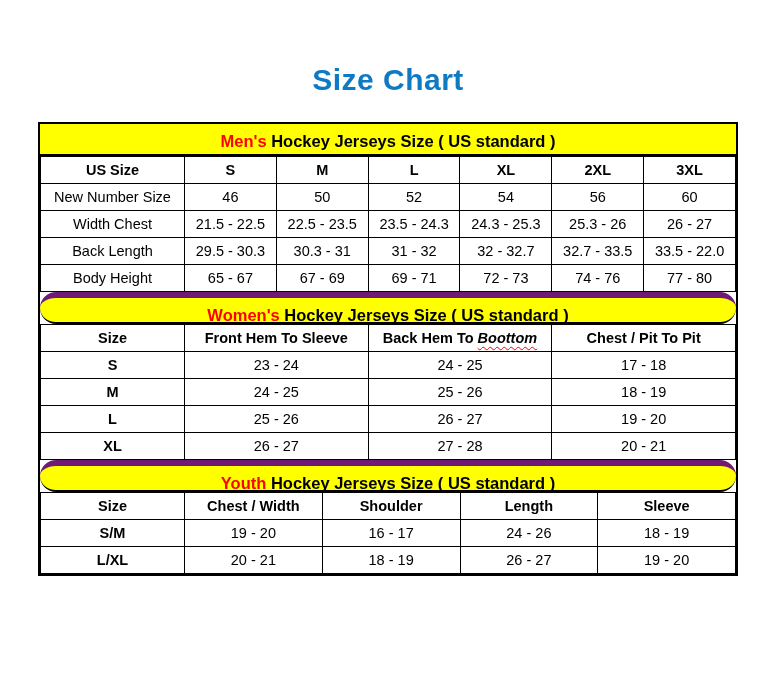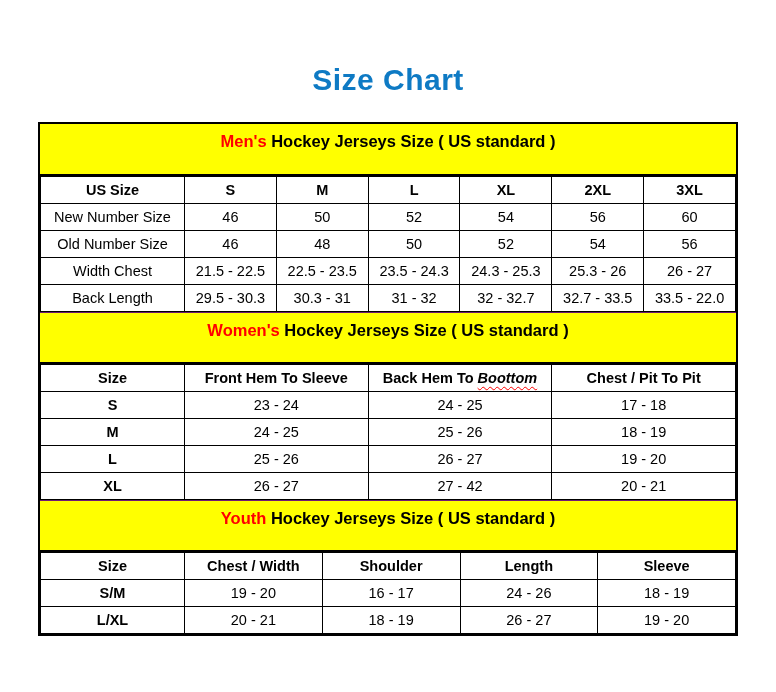--- a/index.html
+++ b/index.html
@@ -21,28 +21,28 @@
     color: #0E7AC4;
     letter-spacing: 0.5px;
   }
   .chart-frame {
     margin: 24px 0 0 38px;
     width: 700px;
     border: 2px solid #000000;
   }
   .banner {
     background: #FFFF00;
-    height: 52px;
+    height: 32px;
     line-height: 34px;
     text-align: center;
     font-size: 16.5px;
     font-weight: 700;
     border-bottom: 2px solid #000000;
   }
-  .banner.inner { border-top: 1px solid #701a75; }
+  .banner.inner { border-top: 6px solid #701a75; border-radius: 16px; }
   .banner .accent { color: #FF0000; }
   table {
     border-collapse: collapse;
     width: 100%;
     table-layout: fixed;
   }
   th, td {
     border: 1px solid #000000;
     height: 27px;
     padding: 0 2px;
@@ -98,46 +98,46 @@
         <tr>
           <td>New Number Size</td>
           <td>46</td>
           <td>50</td>
           <td>52</td>
           <td>54</td>
           <td>56</td>
           <td>60</td>
         </tr>
         <tr>
-          <td>Old Number Size</td>
-          <td>46</td>
-          <td>48</td>
-          <td>50</td>
-          <td>52</td>
-          <td>54</td>
-          <td>56</td>
-        </tr>
-        <tr>
           <td>Width Chest</td>
           <td>21.5 - 22.5</td>
           <td>22.5 - 23.5</td>
           <td>23.5 - 24.3</td>
           <td>24.3 - 25.3</td>
           <td>25.3 - 26</td>
           <td>26 - 27</td>
         </tr>
         <tr>
           <td>Back Length</td>
           <td>29.5 - 30.3</td>
           <td>30.3 - 31</td>
           <td>31 - 32</td>
           <td>32 - 32.7</td>
           <td>32.7 - 33.5</td>
           <td>33.5 - 22.0</td>
         </tr>
+        <tr>
+          <td>Body Height</td>
+          <td>65 - 67</td>
+          <td>67 - 69</td>
+          <td>69 - 71</td>
+          <td>72 - 73</td>
+          <td>74 - 76</td>
+          <td>77 - 80</td>
+        </tr>
       </tbody>
     </table>
 
     <div class="banner inner"><span class="accent">Women's</span><span> Hockey Jerseys Size ( US standard )</span></div>
 
     <table>
       <colgroup>
           <col class="label-col">
           <col>
           <col>
@@ -166,21 +166,21 @@
         </tr>
         <tr>
           <td class="bold-label">L</td>
           <td>25 - 26</td>
           <td>26 - 27</td>
           <td>19 - 20</td>
         </tr>
         <tr>
           <td class="bold-label">XL</td>
           <td>26 - 27</td>
-          <td>27 - 42</td>
+          <td>27 - 28</td>
           <td>20 - 21</td>
         </tr>
       </tbody>
     </table>
 
     <div class="banner inner"><span class="accent">Youth</span><span> Hockey Jerseys Size ( US standard )</span></div>
 
     <table>
       <colgroup>
           <col class="label-col">

